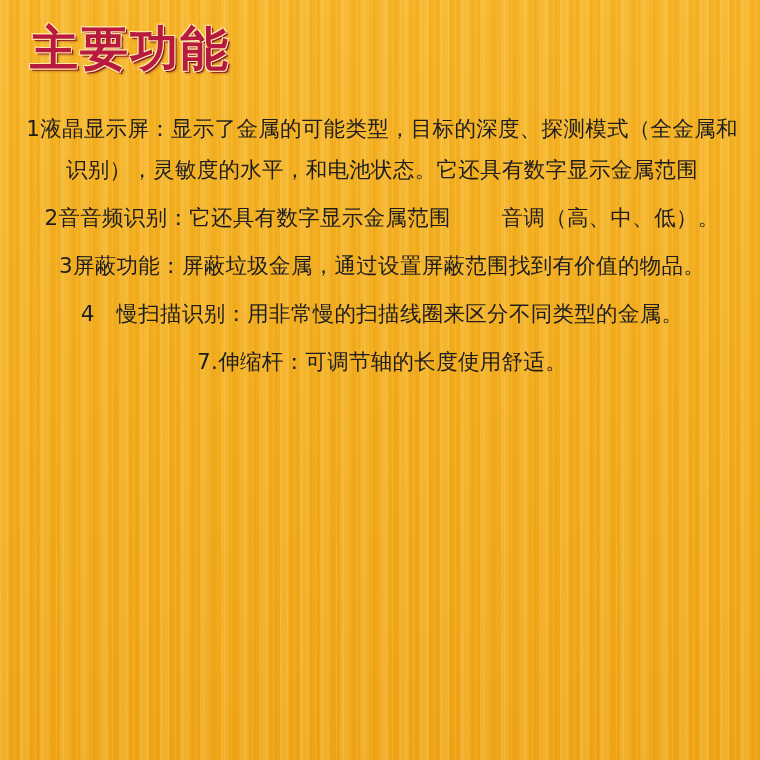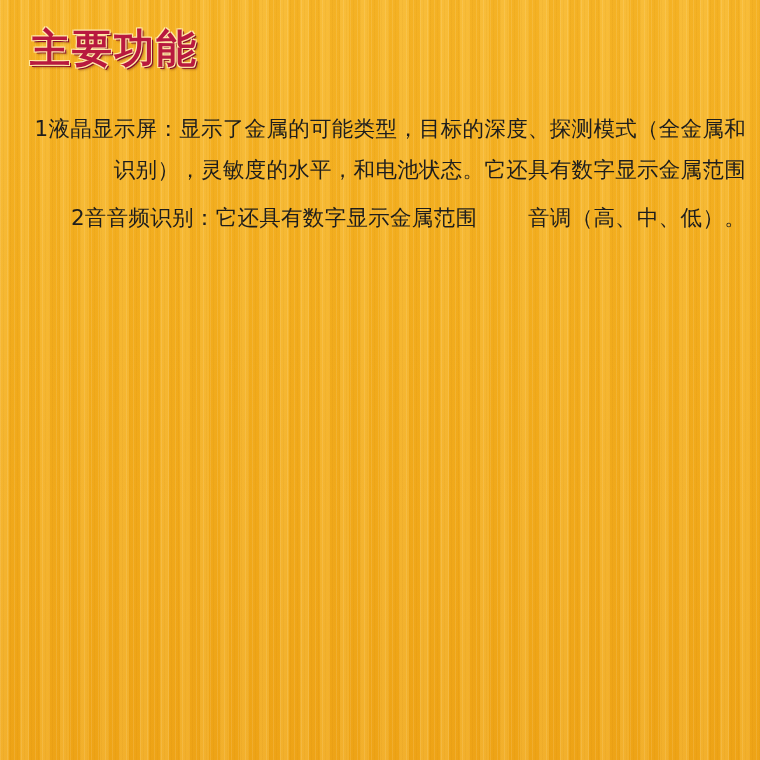--- a/index.html
+++ b/index.html
@@ -35,21 +35,21 @@
         rgba(230,150,20,0.10) 20px),
       linear-gradient(180deg, #f6b526 0%, #f3ae1d 45%, #efa516 100%);
     overflow: hidden;
   }
   .title {
     position: absolute;
     left: 30px;
     top: 26px;
     font-family: "DejaVu Sans", sans-serif;
     font-weight: bold;
-    font-size: 40px;
+    font-size: 48px;
     line-height: 44px;
     color: #b8193f;
     letter-spacing: 2px;
     text-shadow:
       -1px -1px 0 #ffe9a8,
       1px -1px 0 #ffe9a8,
       -1px 1px 0 #ffe9a8,
       1px 1px 0 #ffe9a8,
       2px 2px 0 #8a0f2c,
       3px 3px 2px rgba(90,20,0,0.35);
@@ -59,31 +59,34 @@
     left: 18px;
     top: 108px;
     width: 728px;
   }
   .para {
     font-family: "DejaVu Sans", sans-serif;
     font-size: 21.5px;
     line-height: 41px;
     color: #1d1d1d;
     margin: 0 0 7px 0;
-    text-align: right;
+    text-align: center;
     letter-spacing: 0.3px;
     white-space: pre-wrap;
   }
   .para:last-child { margin-bottom: 0; }
 </style>
 </head>
 <body>
 
 <div class="page">
 
   <div class="title">主要功能</div>
 
   <div class="body-text">
     <p class="para">1液晶显示屏：显示了金属的可能类型，目标的深度、探测模式（全金属和识别），灵敏度的水平，和电池状态。它还具有数字显示金属范围</p>
     <p class="para">2音音频识别：它还具有数字显示金属范围　　 音调（高、中、低）。</p>
+    <p class="para">3屏蔽功能：屏蔽垃圾金属，通过设置屏蔽范围找到有价值的物品。</p>
+    <p class="para">4　慢扫描识别：用非常慢的扫描线圈来区分不同类型的金属。</p>
+    <p class="para">7.伸缩杆：可调节轴的长度使用舒适。</p>
   </div>
 
 </div>
 
 </body></html>

